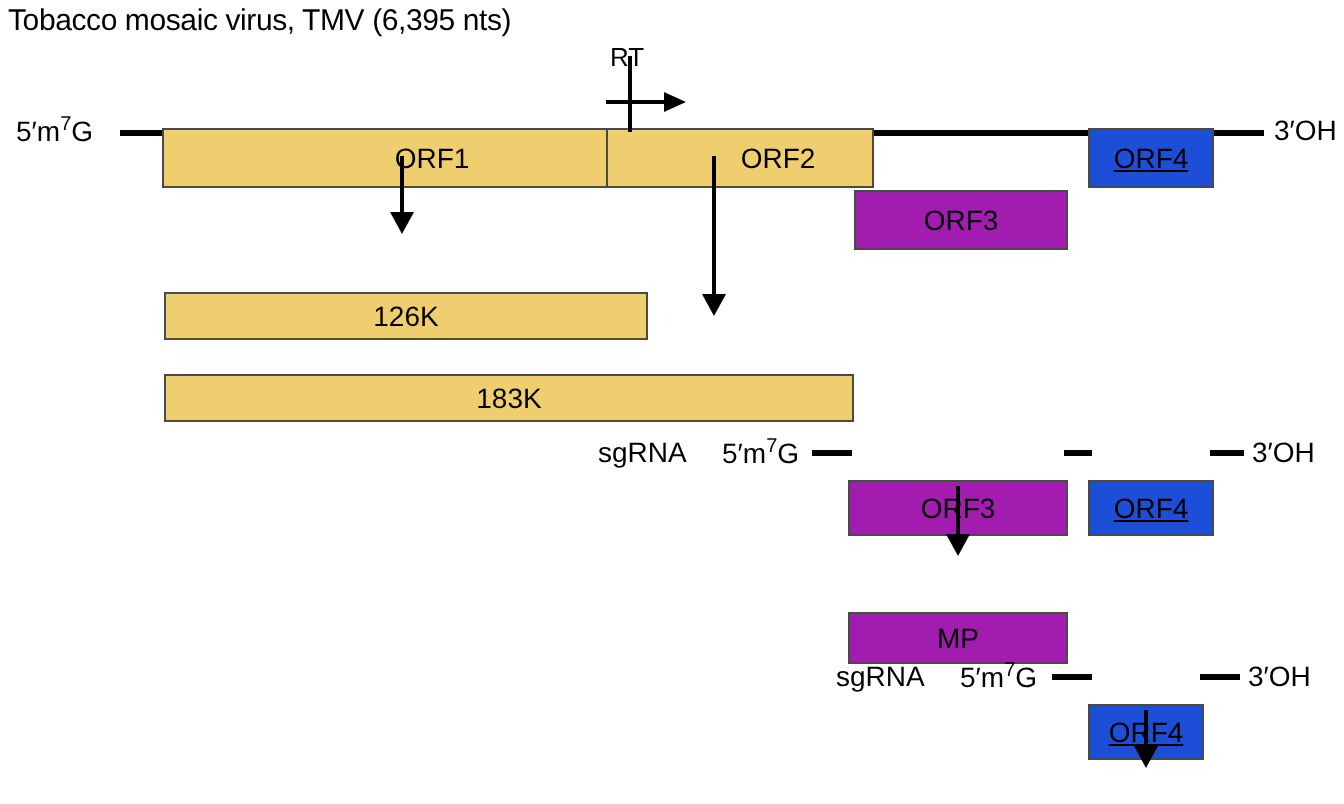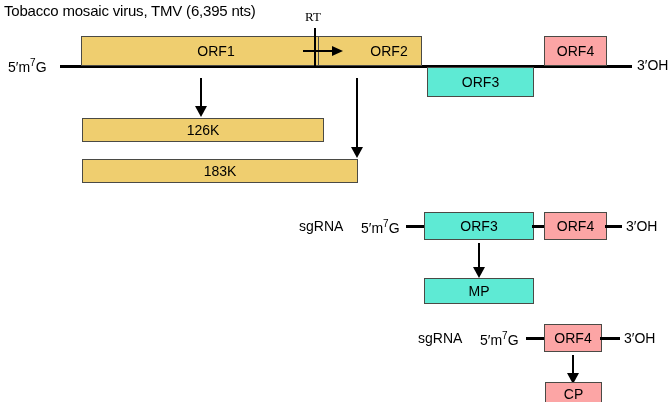--- a/index.html
+++ b/index.html
@@ -10,24 +10,24 @@
   .title{position:absolute;left:4px;top:2px;font-size:15px;font-weight:normal;
          letter-spacing:-0.2px;white-space:nowrap;}
 
   .lbl{position:absolute;font-size:14px;white-space:nowrap;line-height:1;}
   .lbl.sm{font-size:13px;}
 
   .rail{position:absolute;background:#000;}
 
   .box{position:absolute;box-sizing:border-box;border:1.6px solid #4a4a45;
        display:flex;align-items:center;justify-content:center;
-       font-size:14px;white-space:nowrap;}
+       font-size:14px;white-space:nowrap;margin-top:28px;}
   .box.yellow{background:#efce6f;}
-  .box.blue{background:#5eead4;}
-  .box.orange{background:#fca5a5;}
+  .box.blue{background:#a21caf;}
+  .box.orange{background:#1d4ed8;text-decoration:underline;}
 
   .vline{position:absolute;background:#000;width:1.6px;}
   .hline{position:absolute;background:#000;height:1.6px;}
 
   .arrowhead{position:absolute;width:0;height:0;
              border-left:6px solid transparent;border-right:6px solid transparent;
              border-top:11px solid #000;}
   .arrowright{position:absolute;width:0;height:0;
              border-top:5.5px solid transparent;border-bottom:5.5px solid transparent;
              border-left:11px solid #000;}
@@ -45,47 +45,47 @@
   <div class="lbl" style="left:8px;top:58px;">
     <span>5′m</span><span class="sup">7</span><span>G</span>
   </div>
 
   <div class="lbl" style="left:637px;top:58px;">3′OH</div>
 
   <div class="box yellow" style="left:81px;top:36px;width:270px;height:30px;">
     <span>ORF1</span>
   </div>
 
-  <div class="box yellow" style="left:318px;top:36px;width:104px;height:30px;">
+  <div class="box yellow" style="left:303px;top:36px;width:134px;height:30px;">
     <span style="margin-left:38px;">ORF2</span>
   </div>
 
   <div class="vline" style="left:314px;top:28px;height:38px;"></div>
   <div class="hline" style="left:303px;top:50px;width:22px;"></div>
   <div class="hline" style="left:316px;top:50px;width:18px;"></div>
   <div class="arrowright" style="left:332px;top:45.5px;"></div>
-  <div class="lbl sm" style="left:305px;top:10px;font-family:Liberation Serif, serif;">RT</div>
+  <div class="lbl sm" style="left:305px;top:22px;">RT</div>
 
   <div class="box blue" style="left:427px;top:67px;width:107px;height:30px;">
     <span>ORF3</span>
   </div>
 
   <div class="box orange" style="left:544px;top:36px;width:63px;height:30px;">
     <span>ORF4</span>
   </div>
 
   <div class="vline" style="left:200px;top:78px;height:32px;"></div>
   <div class="arrowhead" style="left:195px;top:106px;"></div>
   <div class="box yellow" style="left:82px;top:118px;width:242px;height:24px;">
     <span>126K</span>
   </div>
 
   <div class="vline" style="left:356px;top:78px;height:72px;"></div>
   <div class="arrowhead" style="left:351px;top:147px;"></div>
-  <div class="box yellow" style="left:82px;top:159px;width:276px;height:24px;">
+  <div class="box yellow" style="left:82px;top:159px;width:345px;height:24px;">
     <span>183K</span>
   </div>
 
   <div class="lbl" style="left:299px;top:219px;">sgRNA</div>
   <div class="lbl" style="left:361px;top:219px;">
     <span>5′m</span><span class="sup">7</span><span>G</span>
   </div>
 
   <div class="rail" style="left:406px;top:225px;width:20px;height:3.4px;"></div>
   <div class="box blue" style="left:424px;top:212px;width:110px;height:28px;">

